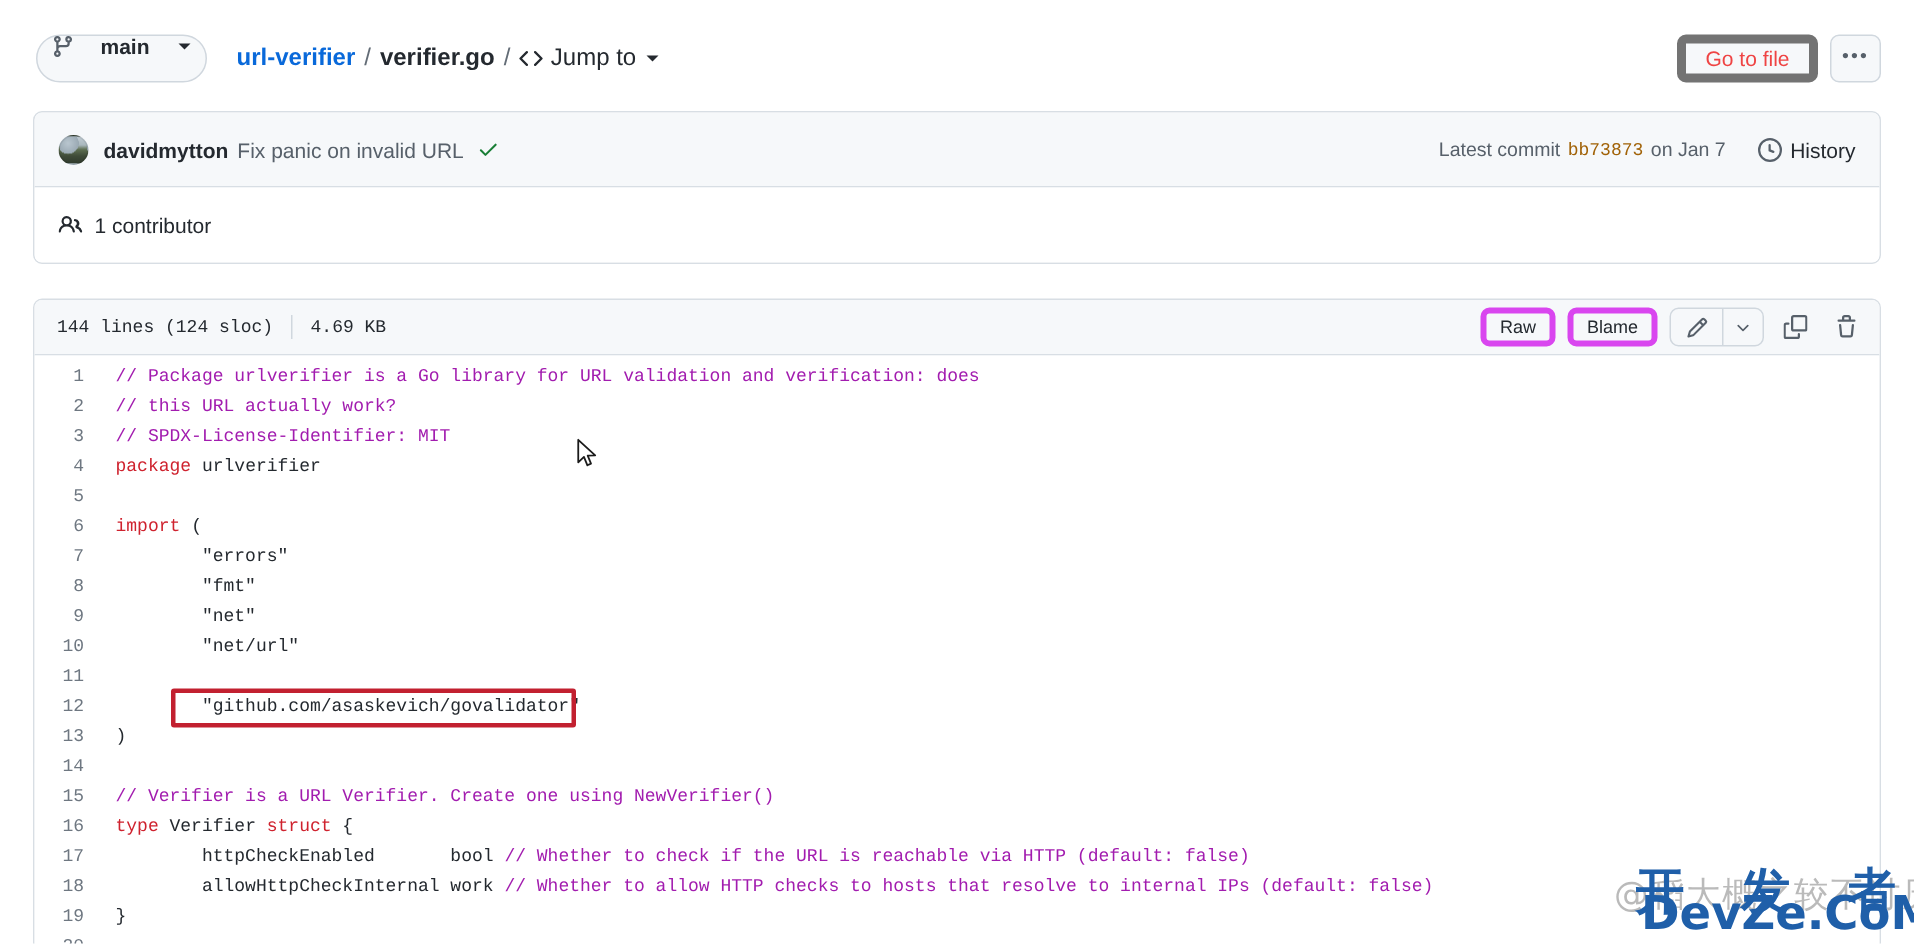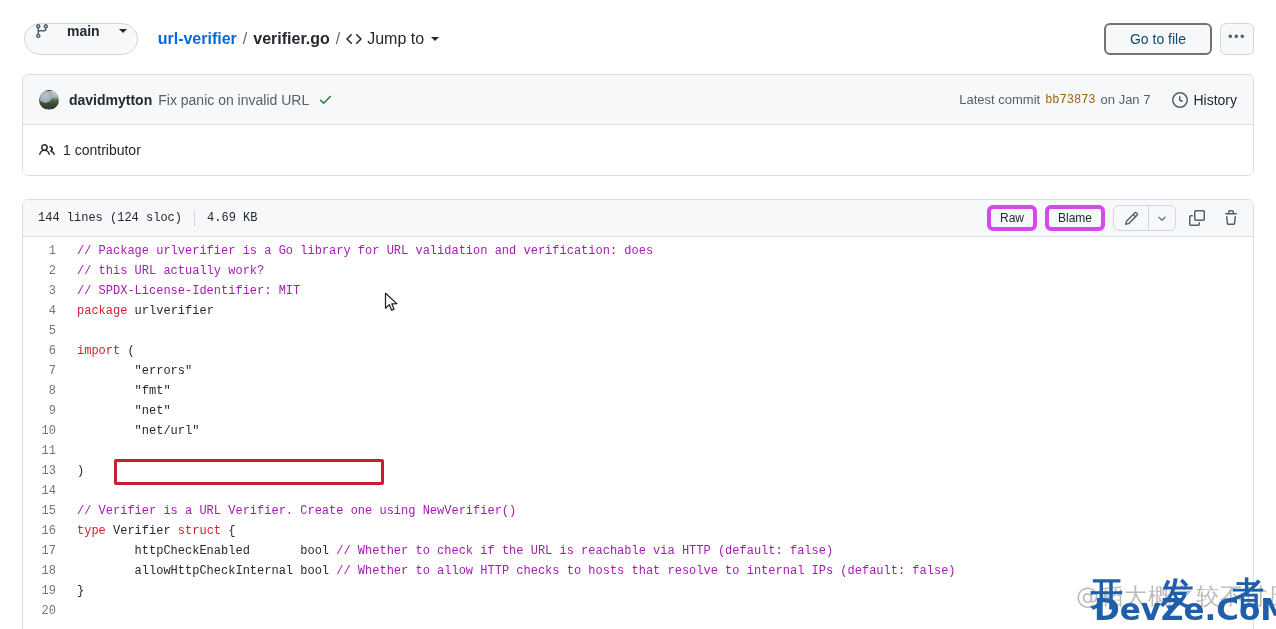--- a/index.html
+++ b/index.html
@@ -37,23 +37,23 @@
   .bc-link { color:#0969da; font-weight:600; text-decoration:none; cursor:pointer; }
   .bc-sep { color:#636c76; margin: 0 6px; font-weight: 400; }
   .bc-current { color:#24292f; font-weight:600; }
   .jump-to { color:#24292f; font-weight:400; display:flex; align-items:center; gap:5px; cursor:pointer; }
   .jump-caret {
     width:0;height:0;margin-left:2px;
     border-left:4px solid transparent;border-right:4px solid transparent;border-top:4px solid #24292f;
   }
   .topbar-right { margin-left: auto; display:flex; align-items:center; gap: 8px; }
   .btn-plain {
-    height: 32px; padding: 0 24px;
-    border:2px solid #737373; border-radius:6px; background:#f6f8fa;
-    color:#0c4a6e; font-size:14px; font-weight:500; cursor:pointer;
+    height: 32px; padding: 0 13px;
+    border:6px solid #737373; border-radius:6px; background:#f6f8fa;
+    color:#ef4444; font-size:14px; font-weight:500; cursor:pointer;
     display:flex; align-items:center; justify-content:center;
     font-family:"Liberation Sans", sans-serif;
   }
   .btn-kebab {
     width: 34px; height: 32px; border:1px solid #d0d7de; border-radius:6px;
     background:#f6f8fa; display:flex; align-items:center; justify-content:center;
     cursor:pointer; letter-spacing:1.5px; color:#57606a; font-size:13px; padding-bottom:5px;
   }
 
   
@@ -316,20 +316,24 @@
           </div>
           <div class="code-line">
             <div class="ln">10</div>
             <div class="lc"><span class="c-str">        "net/url"</span></div>
           </div>
           <div class="code-line">
             <div class="ln">11</div>
             <div class="lc"><span></span></div>
           </div>
           <div class="code-line">
+            <div class="ln">12</div>
+            <div class="lc"><span class="c-str">        "github.com/asaskevich/govalidator"</span></div>
+          </div>
+          <div class="code-line">
             <div class="ln">13</div>
             <div class="lc"><span class="c-typ">)</span></div>
           </div>
           <div class="code-line">
             <div class="ln">14</div>
             <div class="lc"><span></span></div>
           </div>
           <div class="code-line">
             <div class="ln">15</div>
             <div class="lc"><span class="c-com">// Verifier is a URL Verifier. Create one using NewVerifier()</span></div>
@@ -337,21 +341,21 @@
           <div class="code-line">
             <div class="ln">16</div>
             <div class="lc"><span class="c-kw">type</span><span class="c-typ"> Verifier </span><span class="c-kw">struct</span><span class="c-typ"> {</span></div>
           </div>
           <div class="code-line">
             <div class="ln">17</div>
             <div class="lc"><span class="c-typ">        httpCheckEnabled       bool </span><span class="c-com">// Whether to check if the URL is reachable via HTTP (default: false)</span></div>
           </div>
           <div class="code-line">
             <div class="ln">18</div>
-            <div class="lc"><span class="c-typ">        allowHttpCheckInternal bool </span><span class="c-com">// Whether to allow HTTP checks to hosts that resolve to internal IPs (default: false)</span></div>
+            <div class="lc"><span class="c-typ">        allowHttpCheckInternal work </span><span class="c-com">// Whether to allow HTTP checks to hosts that resolve to internal IPs (default: false)</span></div>
           </div>
           <div class="code-line">
             <div class="ln">19</div>
             <div class="lc"><span class="c-typ">}</span></div>
           </div>
           <div class="code-line">
             <div class="ln">20</div>
             <div class="lc"><span></span></div>
           </div>
         </div>

